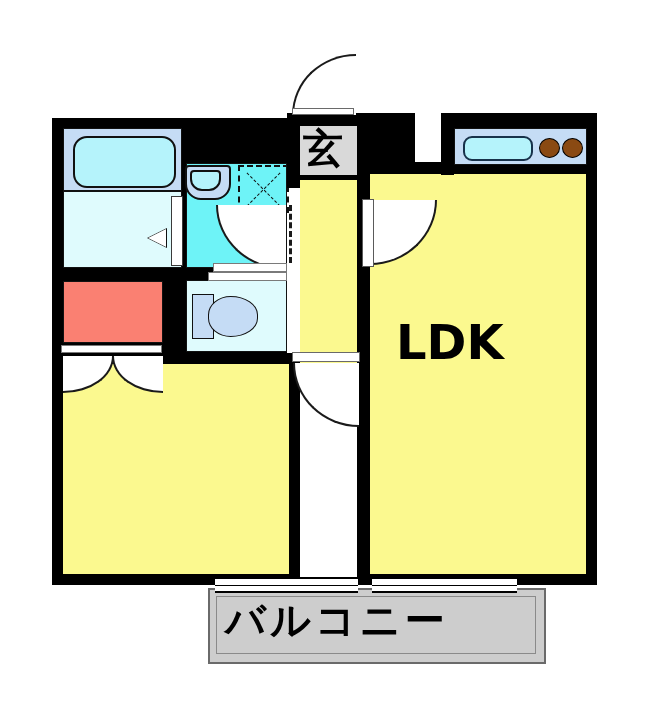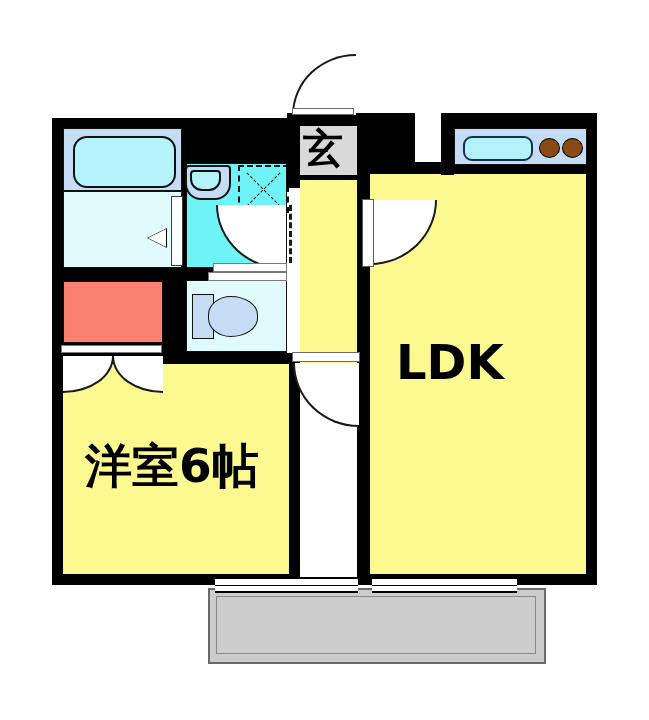--- a/index.html
+++ b/index.html
@@ -40,21 +40,21 @@
   
   .lbl {
     position: absolute;
     color: #000000;
     font-weight: 700;
     white-space: nowrap;
     letter-spacing: 0px;
     line-height: 1;
     text-align: center;
   }
-  #ldk-name   { font-size: 48px; left: 396px; top: 318px; margin-top: 20px; }
+  #ldk-name   { font-size: 48px; left: 396px; top: 318px; }
   #ldk-size   { font-size: 48px; left: 392px; top: 378px; }
   #room-name  { font-size: 47px; left: 85px;  top: 442px; }
   #cl-label   { font-size: 45px; left: 76px;  top: 292px; }
   #genkan-lbl { font-size: 40px; left: 303px; top: 128px; }
   #balcony-lbl{
     font-size: 40px; left: 225px; top: 600px;
     letter-spacing: 4px;
   }
 
   
@@ -235,31 +235,31 @@
   <div class="burner" style="left:562px; top:138px; width:19px; height:18px;"></div>
 
   <div class="abs fill-white" style="left:415px; top:113px; width:39px; height:49px;"></div>
   <div class="abs wall" style="left:441px; top:113px; width:13px; height:62px;"></div>
 
   <div class="arc arc-br" style="left:370px; top:200px; width:65px; height:63px; border-top:none; border-left:none;"></div>
   <div class="leaf" style="left:362px; top:199px; width:10px; height:66px;"></div>
 
   <div class="abs wall" style="left:52px; top:353px; width:248px; height:232px;"></div>
   <div class="abs fill-yellow" style="left:63px; top:364px; width:226px; height:210px;"></div>
-  <div class="lbl" id="room-name">洋室6帖</div>
 
   <div class="abs fill-white" style="left:61px; top:345px; width:101px; height:8px; border:1px solid #7a7a7a;"></div>
   <div class="arc arc-br" style="left:63px; top:356px; width:49px; height:35px; border-top:none; border-left:none; border-width:2px;"></div>
   <div class="arc arc-bl" style="left:112px; top:356px; width:49px; height:35px; border-top:none; border-right:none; border-width:2px;"></div>
 
   <div class="abs fill-white" style="left:292px; top:352px; width:68px; height:10px; border:1px solid #6a6a6a;"></div>
   <div class="arc arc-bl" style="left:293px; top:363px; width:64px; height:62px; border-top:none; border-right:none;"></div>
 
   <div id="balcony-frame" style="left:208px; top:588px; width:334px; height:72px;"></div>
   <div id="balcony-inner" style="left:216px; top:596px; width:318px; height:56px;"></div>
+  <div class="lbl" id="balcony-lbl">バルコニー</div>
 
   <div class="win" style="left:215px; top:577px; width:143px; height:12px;">
     <div class="win-inner"></div>
   </div>
   <div class="win" style="left:372px; top:577px; width:145px; height:12px;">
     <div class="win-inner"></div>
   </div>
 
   <div class="lbl" id="ldk-name">LDK</div>
 

